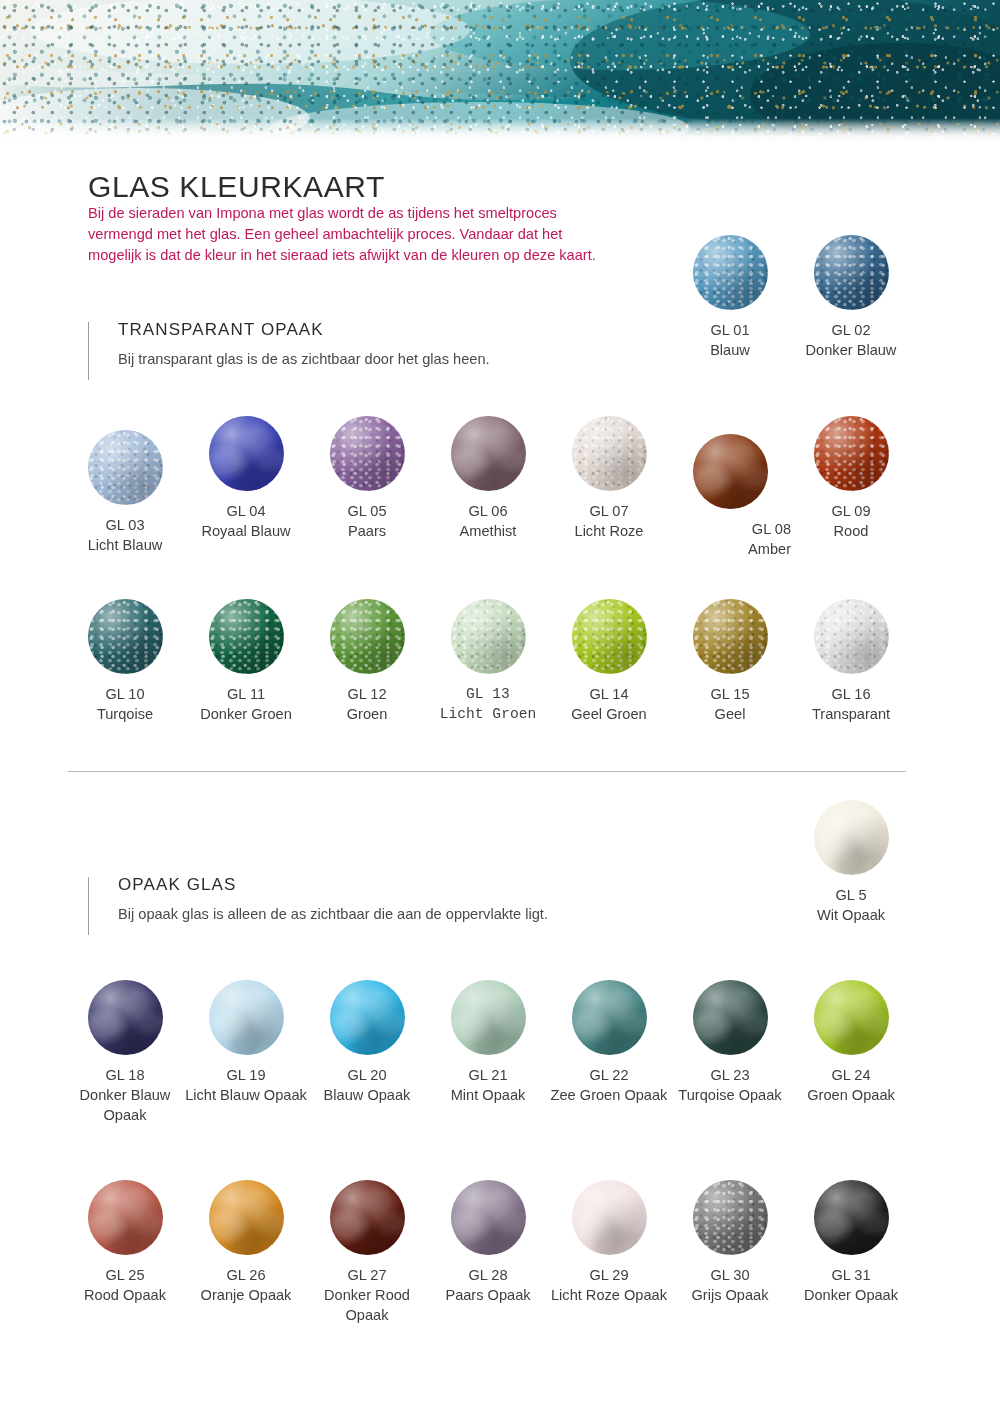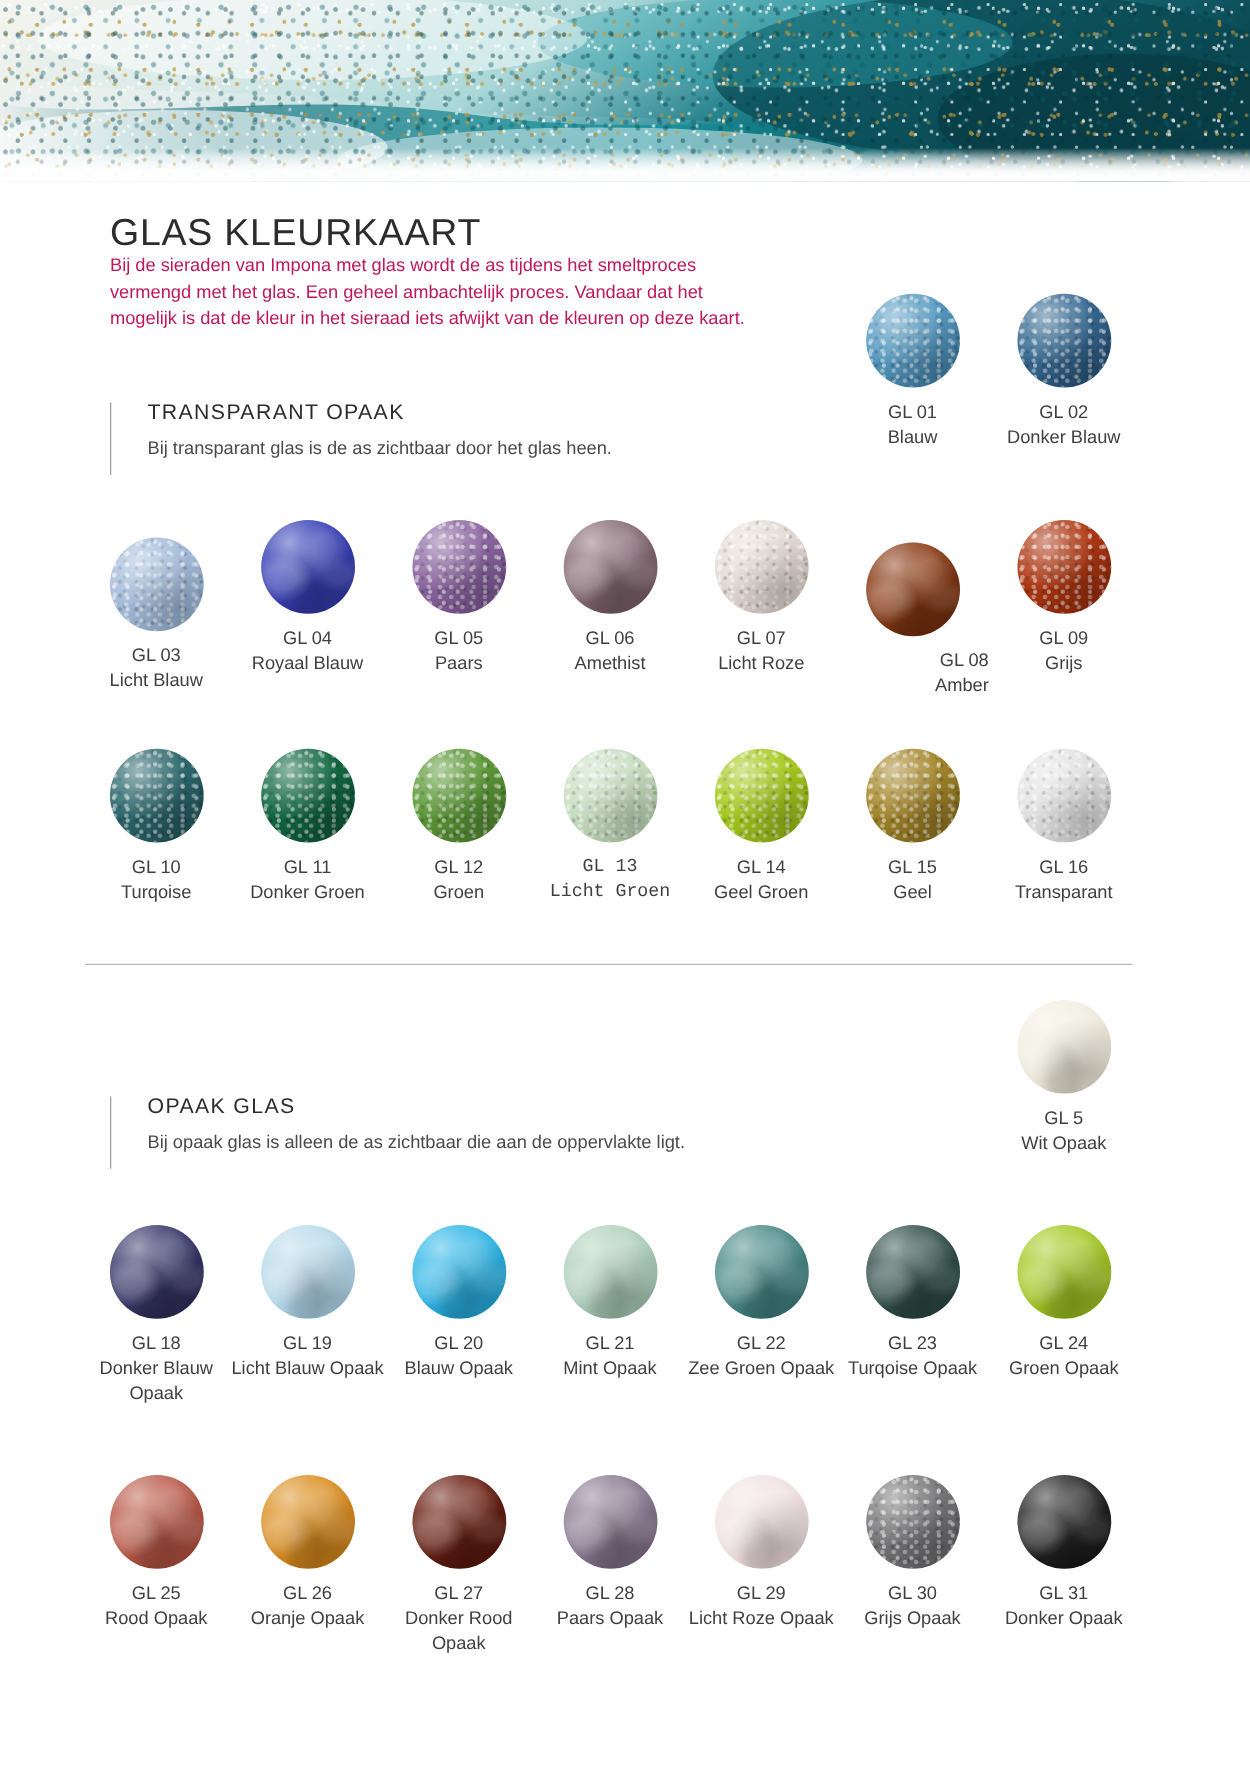--- a/index.html
+++ b/index.html
@@ -255,21 +255,21 @@
       </div>
       <div class="sw-code">GL 08</div>
       <div class="sw-name">Amber</div>
     </div>
   <div class="swatch" style="left:790px;top:271px;">
       <div class="bead grainy" style="background: radial-gradient(circle at 34% 28%, rgb(176, 58, 20) 0%, rgb(176, 58, 20) 38%, rgb(138, 36, 8) 100%);">
         <div class="mottle"></div>
         <div class="sheen"></div>
       </div>
       <div class="sw-code">GL 09</div>
-      <div class="sw-name">Grijs</div>
+      <div class="sw-name">Rood</div>
     </div>
 
   <div class="swatch" style="left:64px;top:454px;">
       <div class="bead grainy" style="background: radial-gradient(circle at 34% 28%, rgb(47, 107, 112) 0%, rgb(47, 107, 112) 38%, rgb(28, 74, 80) 100%);">
         <div class="mottle"></div>
         <div class="sheen"></div>
       </div>
       <div class="sw-code">GL 10</div>
       <div class="sw-name">Turqoise</div>
     </div>

